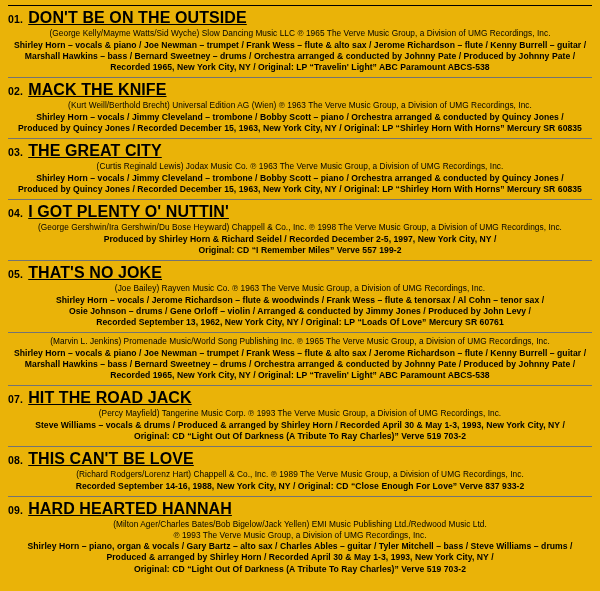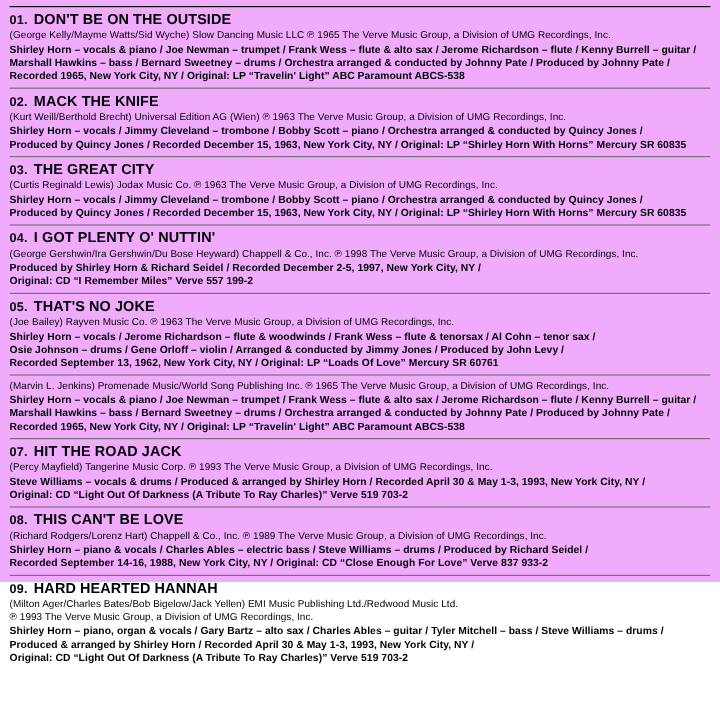--- a/index.html
+++ b/index.html
@@ -9,64 +9,66 @@
   }
   body {
     width: 600px;
     height: 591px;
     font-family: "Liberation Sans", sans-serif;
     color: #000000;
     overflow: hidden;
   }
   .page {
     width: 600px;
-    height: 485px;
+    height: 591px;
     box-sizing: border-box;
     padding: 5px 8px 0 8px;
-    background: #f0abfc;
+    background: #eab308;
   }
   .track {
     border-top: 1px solid #737373;
     padding: 3px 0 4px 0;
   }
   .track:first-child {
     border-top: 1px solid #000;
   }
   .track-title-row {
     display: flex;
     align-items: baseline;
     gap: 5px;
     margin: 0 0 1px 0;
   }
   .track-num {
     font-size: 10.5px;
     font-weight: bold;
     letter-spacing: 0.2px;
   }
   .track-title {
-    font-size: 12px;
+    font-size: 16px;
     font-weight: bold;
     letter-spacing: 0.1px;
+    text-decoration: underline;
   }
   .credit {
     font-size: 8.3px;
     line-height: 1.28;
     letter-spacing: 0.05px;
     color: #000;
   }
   .personnel {
     font-size: 8.6px;
     line-height: 1.30;
     font-weight: bold;
     letter-spacing: 0.05px;
     color: #000;
     margin-top: 1px;
   }
   .credit p, .personnel p {
     margin: 0;
+    text-align: center;
   }
 </style>
 </head>
 <body>
 
 <div class="page">
 
   <div class="track">
     <div class="track-title-row">
       <span class="track-num">01.</span>
@@ -166,21 +168,20 @@
 
   <div class="track">
     <div class="track-title-row">
       <span class="track-num">08.</span>
       <span class="track-title">THIS CAN'T BE LOVE</span>
     </div>
     <div class="credit">
       <p>(Richard Rodgers/Lorenz Hart) Chappell &amp; Co., Inc. ℗ 1989 The Verve Music Group, a Division of UMG Recordings, Inc.</p>
     </div>
     <div class="personnel">
-      <p>Shirley Horn – piano &amp; vocals / Charles Ables – electric bass / Steve Williams – drums / Produced by Richard Seidel /</p>
       <p>Recorded September 14-16, 1988, New York City, NY / Original: CD “Close Enough For Love” Verve 837 933-2</p>
     </div>
   </div>
 
   <div class="track">
     <div class="track-title-row">
       <span class="track-num">09.</span>
       <span class="track-title">HARD HEARTED HANNAH</span>
     </div>
     <div class="credit">

